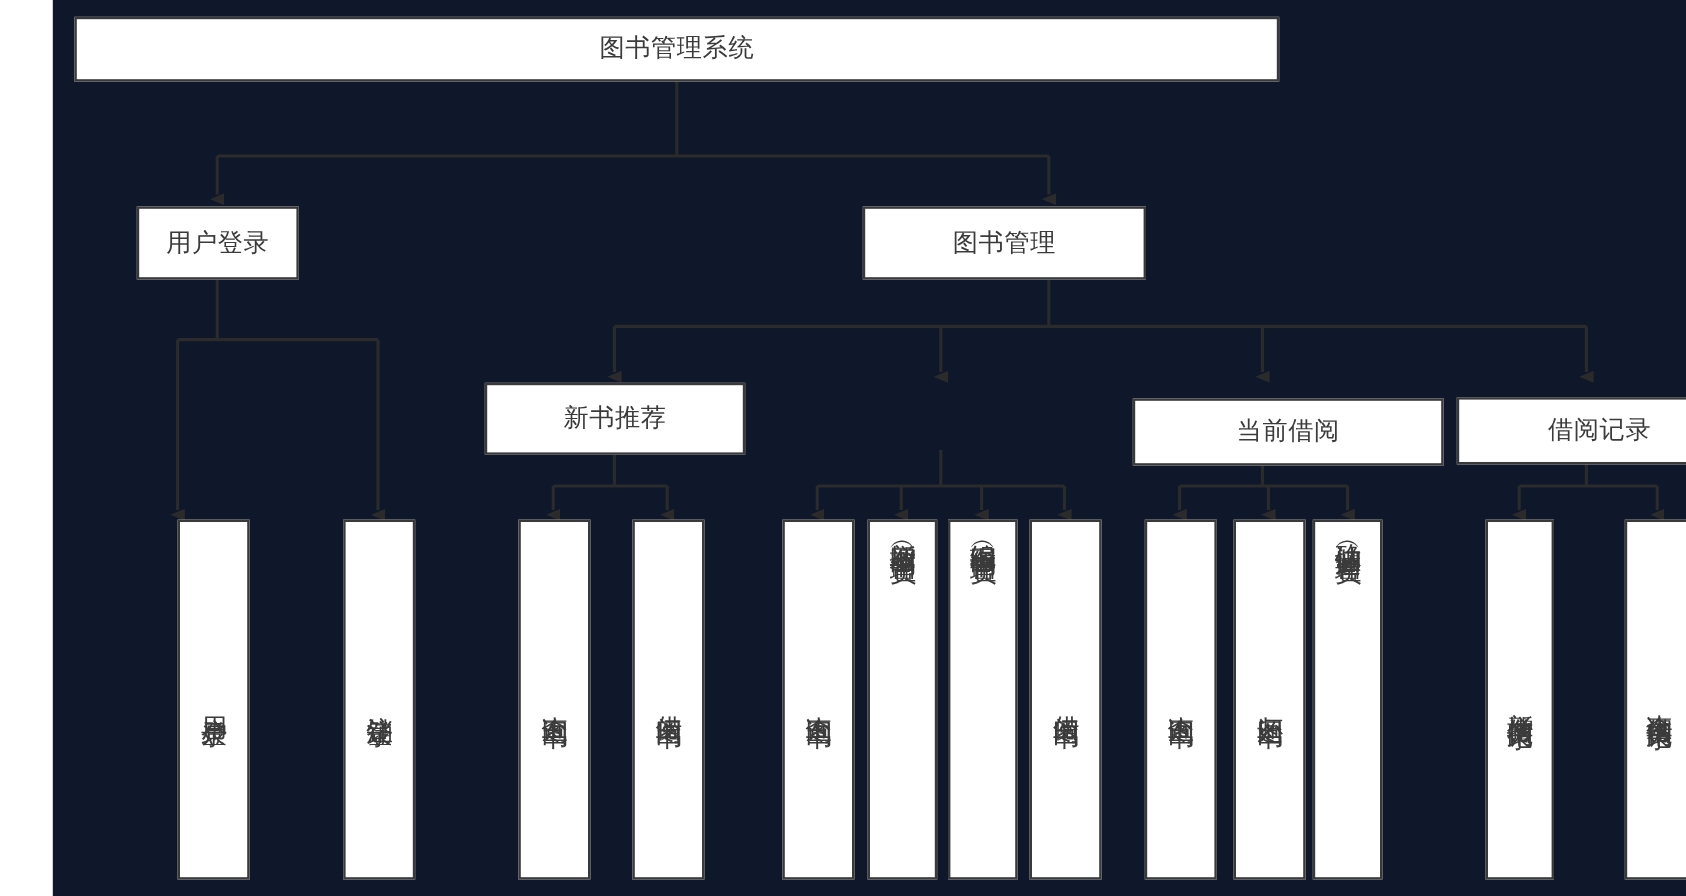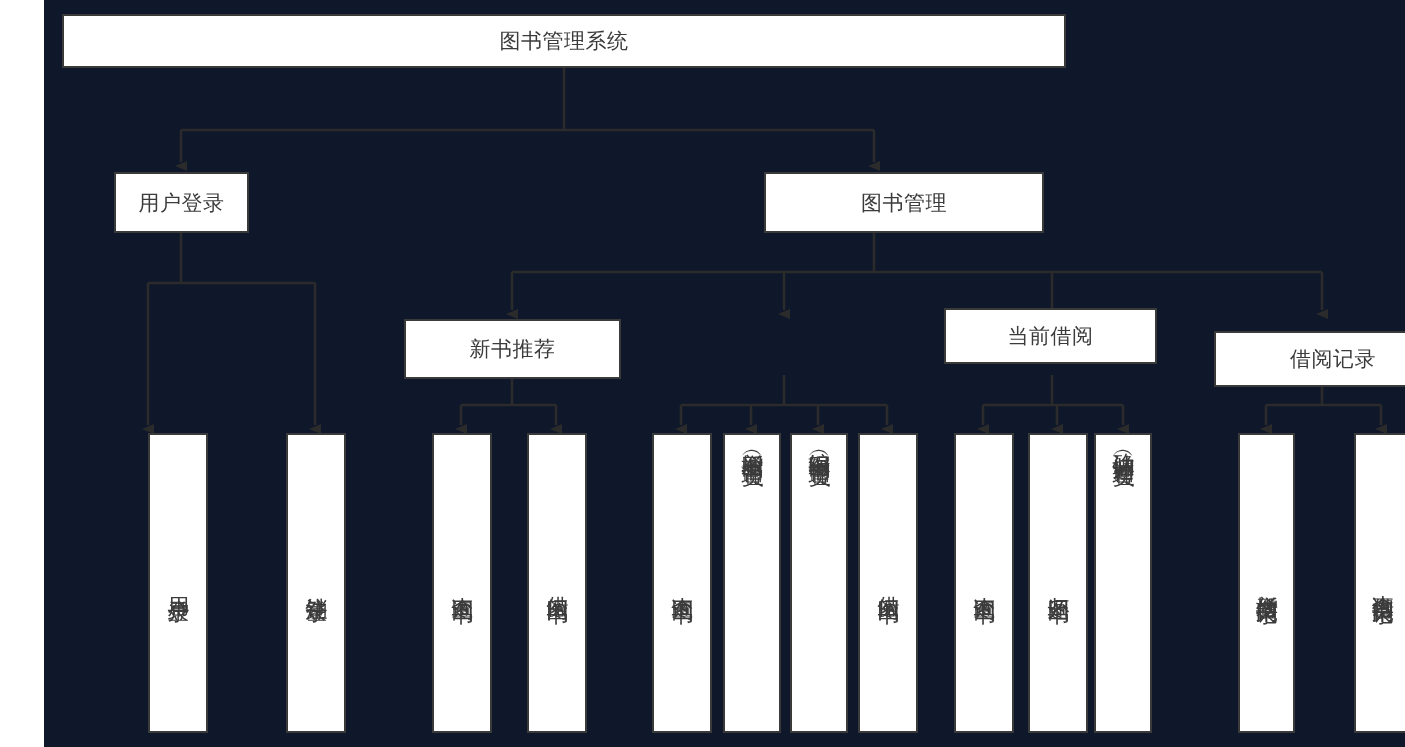--- a/index.html
+++ b/index.html
@@ -127,28 +127,28 @@
     </g>
   </svg>
 
   <div class="node" style="left:18px; top:14px; width:1004px; height:54px;">
     <span class="label">图书管理系统</span>
   </div>
 
   <div class="node" style="left:70px; top:172px; width:135px; height:61px;">
     <span class="label">用户登录</span>
   </div>
-  <div class="node" style="left:720px; top:172px; width:280px; height:61px;">
+  <div class="node" style="left:675px; top:172px; width:236px; height:61px;">
     <span class="label">图书管理</span>
   </div>
 
   <div class="node" style="left:360px; top:319px; width:217px; height:60px;">
     <span class="label">新书推荐</span>
   </div>
-  <div class="node" style="left:900px; top:308px; width:213px; height:56px;">
+  <div class="node" style="left:900px; top:332px; width:259px; height:56px;">
     <span class="label">当前借阅</span>
   </div>
   <div class="node" style="left:1170px; top:331px; width:238px; height:56px;">
     <span class="label">借阅记录</span>
   </div>
 
   <div class="node vert centered" style="left:104px; top:433px; width:60px; height:300px;">
     <span class="label">用户登录</span>
   </div>
   <div class="node vert centered" style="left:242px; top:433px; width:60px; height:300px;">

